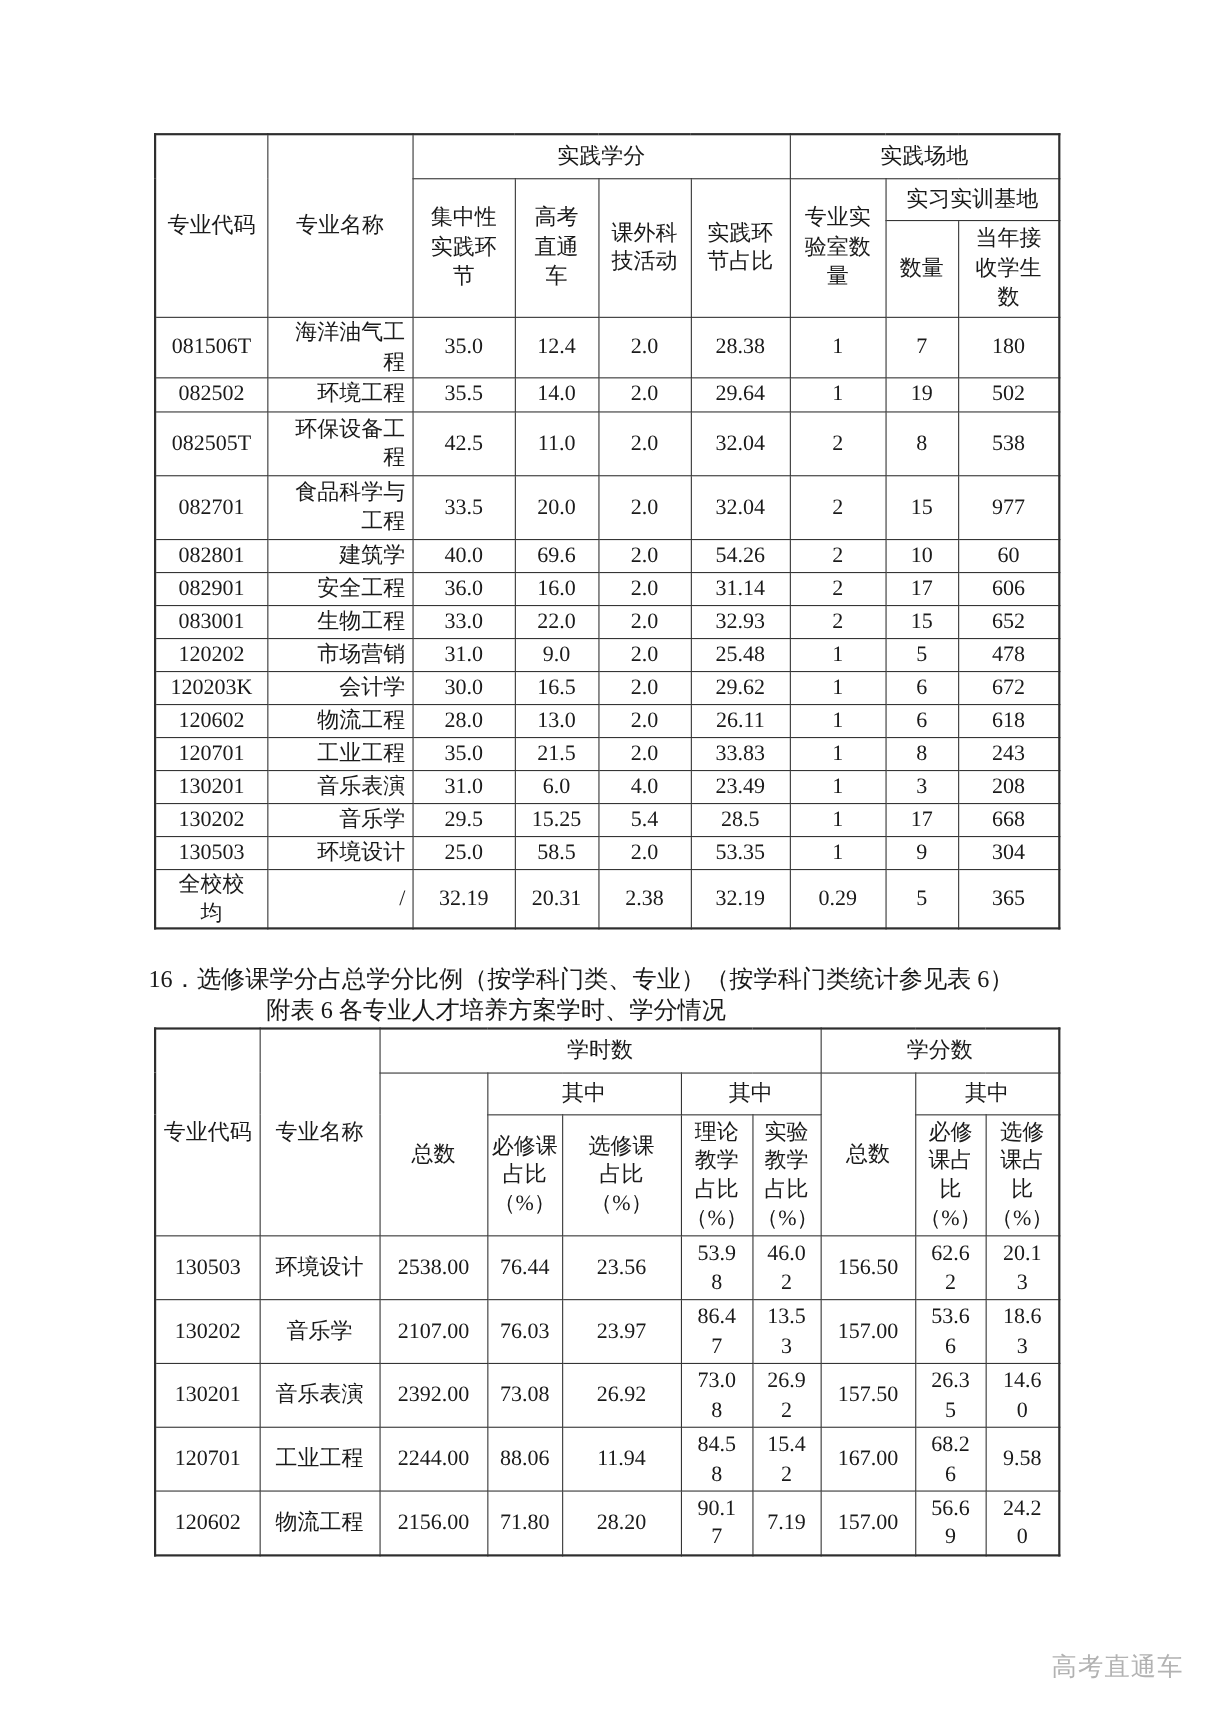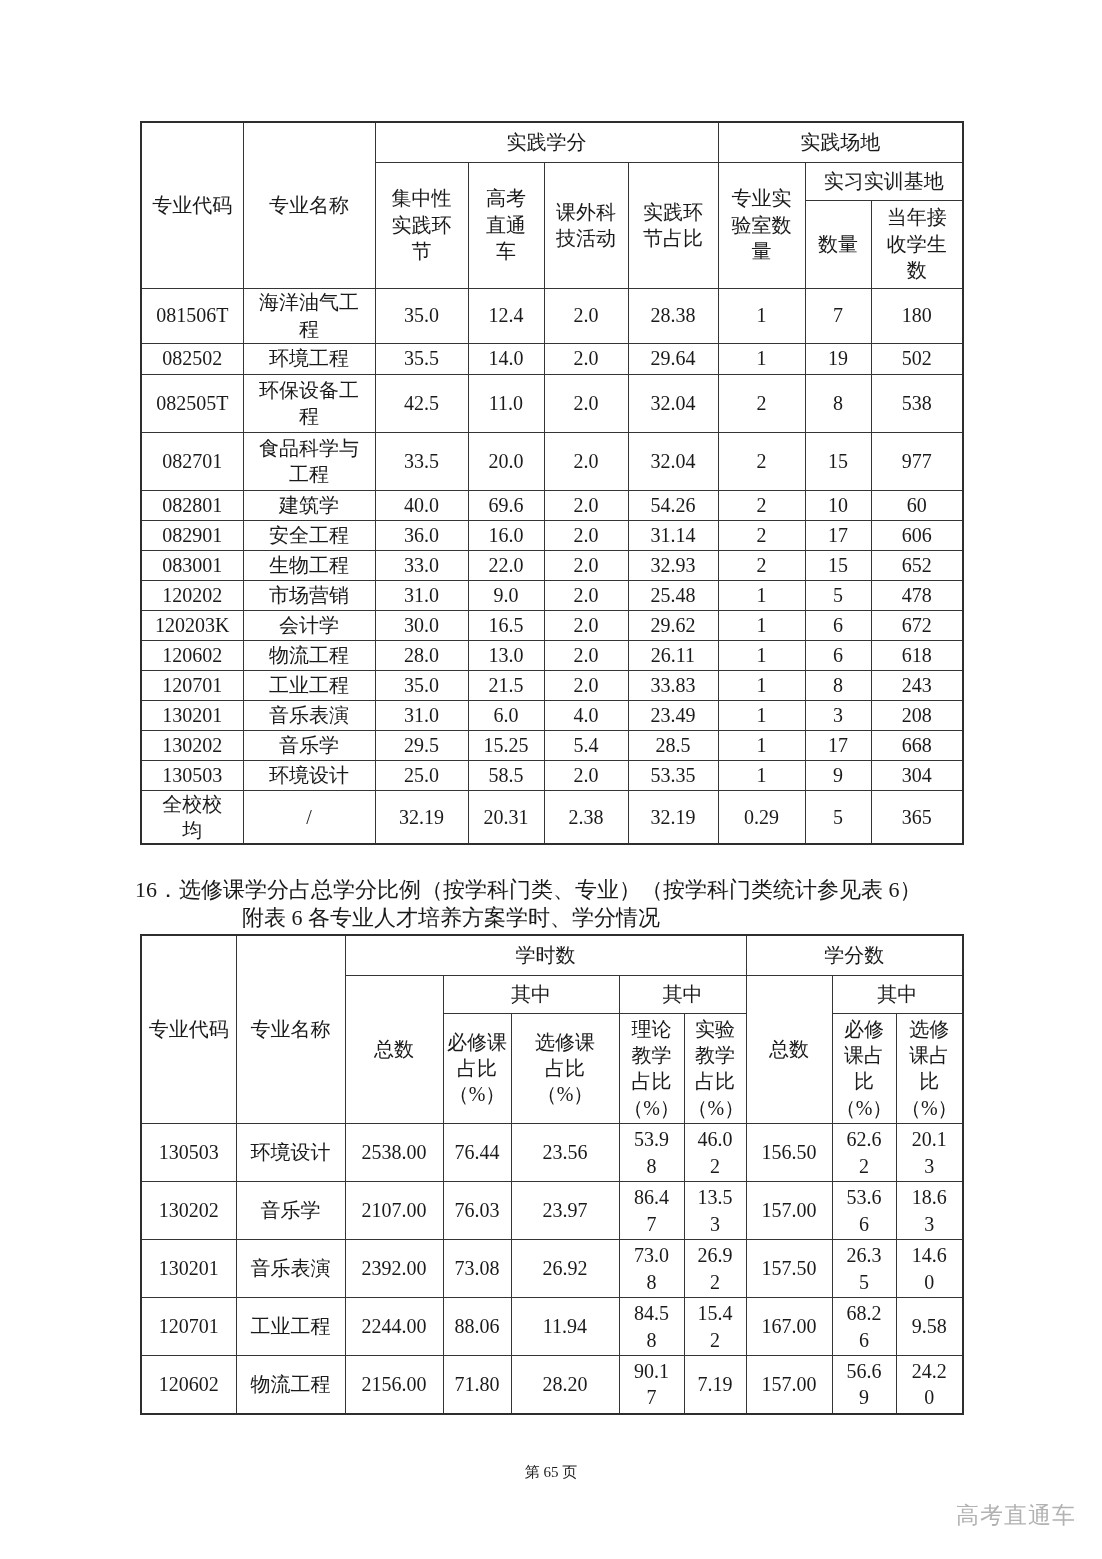--- a/index.html
+++ b/index.html
@@ -26,21 +26,21 @@
   .t1 thead tr.hr2{height:38px;}
   .t1 thead tr.hr3{height:88px;}
   .t1 th{padding:2px 9px;}
   
   .t1 tbody tr{height:30px;margin-left:28px;}
   .t1 tbody tr:nth-child(1){height:55px;}
   .t1 tbody tr:nth-child(2){height:31px;}
   .t1 tbody tr:nth-child(3),.t1 tbody tr:nth-child(4){height:58px;}
   .t1 tbody tr:nth-child(15){height:49px;}
   .t1 tbody td:nth-child(1){padding:0 11px;}
-  .t1 tbody td:nth-child(2){padding:0 6px;}
+  .t1 tbody td:nth-child(2){padding:0 6px;text-align:right;}
 
   
   .t2 thead tr.hr1{height:40px;}
   .t2 thead tr.hr2{height:38px;}
   .t2 thead tr.hr3{height:108px;}
   .t2 th{padding:2px 4px;margin-top:36px;}
   .t2 th.padw{padding:2px 22px;}
   .t2 th.padn{padding:2px 3px;}
   
   .t2 tbody tr{height:58px;}
@@ -357,16 +357,15 @@
           <td>28.20</td>
           <td>90.17</td>
           <td>7.19</td>
           <td>157.00</td>
           <td>56.69</td>
           <td>24.20</td>
         </tr>
       </tbody>
   </table>
 
-  <div class="footer">第 65 页</div>
   <div class="watermark">高考直通车</div>
 
 </div>
 
 </body></html>

